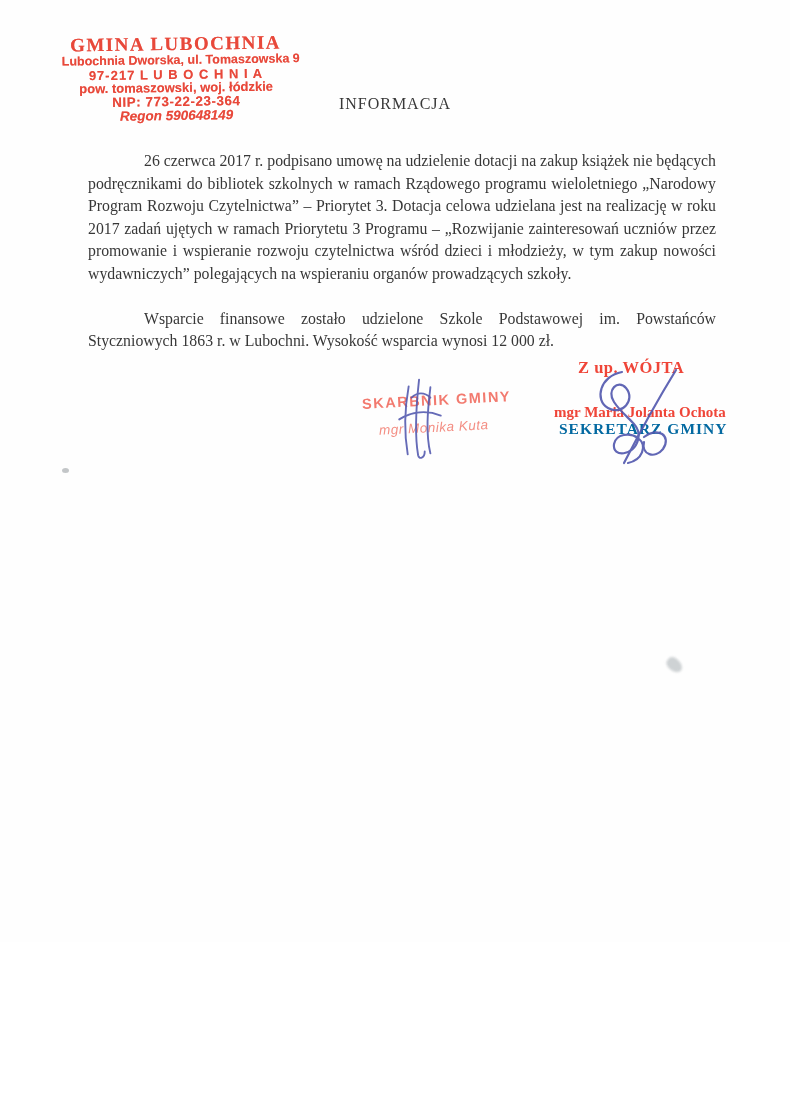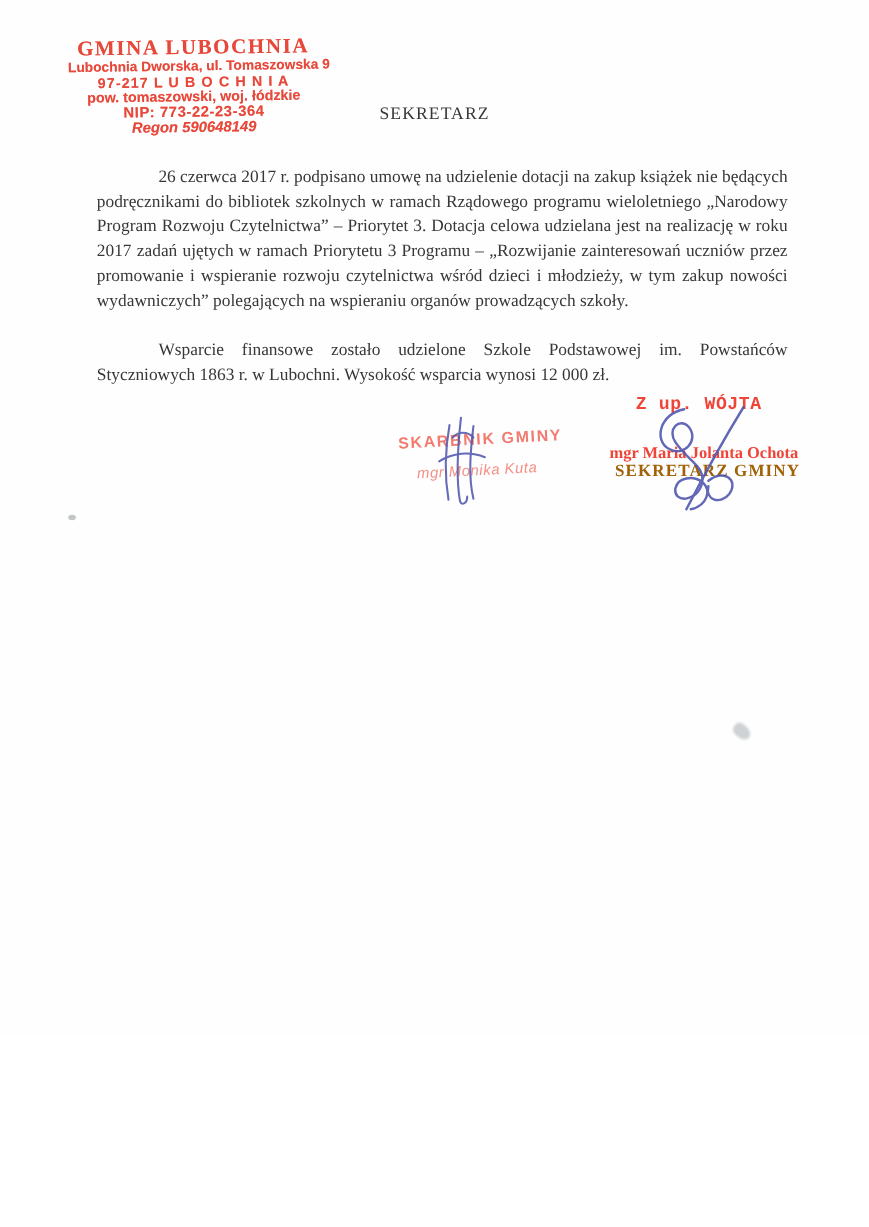--- a/index.html
+++ b/index.html
@@ -133,39 +133,38 @@
   }
   .sig-right-authority {
     position: absolute;
     left: 578px;
     top: 358px;
     font-weight: bold;
     font-size: 16.5px;
     letter-spacing: 0.5px;
     color: #ef4538;
     white-space: nowrap;
-    font-family: Liberation Mono, monospace;
   }
   .sig-right-name {
     position: absolute;
     left: 554px;
     top: 404px;
     font-weight: bold;
     font-size: 15px;
     color: #ef4538;
     white-space: nowrap;
   }
   .sig-right-role {
     position: absolute;
     left: 559px;
     top: 420px;
     font-weight: bold;
     font-size: 15.5px;
     letter-spacing: 1px;
-    color: #a16207;
+    color: #0369a1;
     white-space: nowrap;
   }
 
   
   .ink-left {
     position: absolute;
     left: 391px;
     top: 375px;
     width: 58px;
     height: 85px;
@@ -209,21 +208,21 @@
 
   <div class="stamp">
     <div class="name">GMINA LUBOCHNIA</div>
     <div class="addr1">Lubochnia Dworska, ul. Tomaszowska 9</div>
     <div class="addr2">97-217  L U B O C H N I A</div>
     <div class="addr3">pow. tomaszowski, woj. łódzkie</div>
     <div class="nip">NIP: 773-22-23-364</div>
     <div class="regon">Regon 590648149</div>
   </div>
 
-  <div class="doc-title">SEKRETARZ</div>
+  <div class="doc-title">INFORMACJA</div>
 
   <div class="body-text">
     <p>26 czerwca 2017 r. podpisano umowę na udzielenie dotacji na zakup książek nie będących podręcznikami do bibliotek szkolnych w ramach Rządowego programu wieloletniego „Narodowy Program Rozwoju Czytelnictwa” – Priorytet 3. Dotacja celowa udzielana jest na realizację w roku 2017 zadań ujętych w ramach Priorytetu 3 Programu – „Rozwijanie zainteresowań uczniów przez promowanie i wspieranie rozwoju czytelnictwa wśród dzieci i młodzieży, w tym zakup nowości wydawniczych” polegających na wspieraniu organów prowadzących szkoły.</p>
     <p>Wsparcie finansowe zostało udzielone Szkole Podstawowej im. Powstańców Styczniowych 1863 r. w Lubochni. Wysokość wsparcia wynosi 12 000 zł.</p>
   </div>
 
   <div class="sig-left-role">SKARBNIK GMINY</div>
   <div class="sig-left-name">mgr Monika Kuta</div>
 
   <div class="sig-right-authority">Z up. WÓJTA</div>

